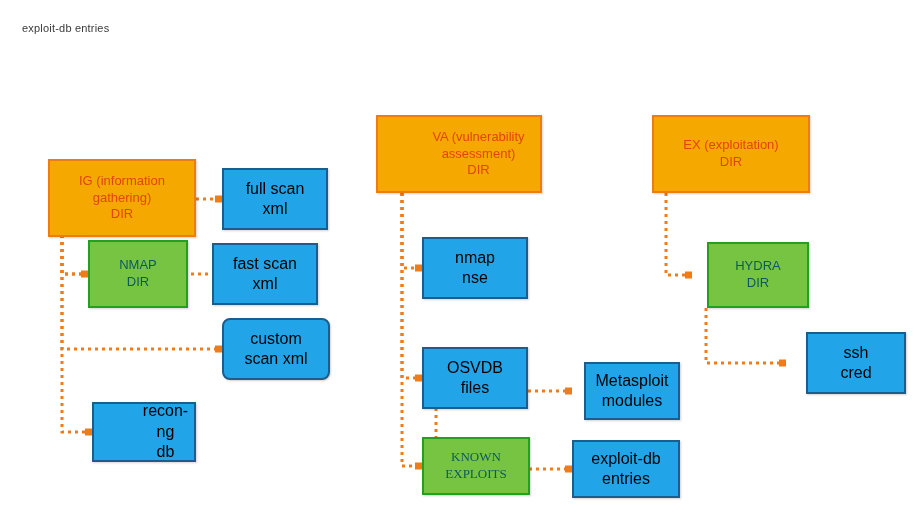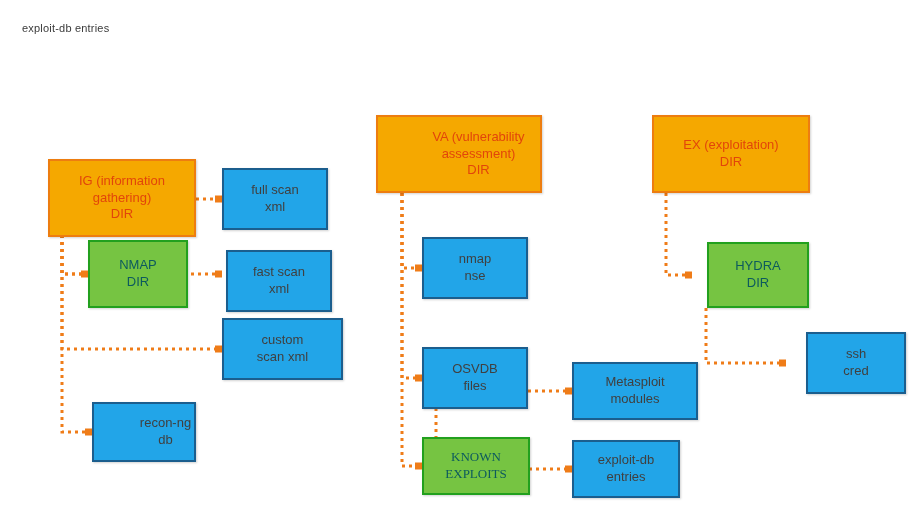--- a/index.html
+++ b/index.html
@@ -33,22 +33,22 @@
   }
   .node.green{
     background:#76c442;
     border:2px solid #22a01e;
     color:#0d5a5e;
     font-size:13px;
   }
   .node.blue{
     background:#22a5e8;
     border:2px solid #1b5e8e;
-    color:#404040;
-    font-size:13px;
+    color:#000000;
+    font-size:16px;
   }
   svg.links{position:absolute;left:0;top:0;width:915px;height:518px;overflow:visible;pointer-events:none;}
   svg.links path{
     fill:none;
     stroke:#ef7c18;
     stroke-width:3;
     stroke-dasharray:3 4;
     stroke-linecap:butt;
   }
 </style>
@@ -96,31 +96,31 @@
       <div class="node orange" style="left: 652px; top: 115px; width: 158px; height: 78px;">EX (exploitation)
 DIR</div>
       <div class="node green" style="left: 88px; top: 240px; width: 100px; height: 68px;">NMAP
 DIR</div>
       <div class="node green" style="left: 692px; top: 242px; width: 102px; height: 66px; margin-left: 15px;">HYDRA
 DIR</div>
       <div class="node green" style="left: 422px; top: 437px; width: 108px; height: 58px; font-family: Liberation Serif, serif;">KNOWN
 EXPLOITS</div>
       <div class="node blue" style="left: 222px; top: 168px; width: 106px; height: 62px;">full scan
 xml</div>
-      <div class="node blue" style="left: 226px; top: 243px; width: 106px; height: 62px; margin-top: 7px;">fast scan
+      <div class="node blue" style="left: 212px; top: 243px; width: 106px; height: 62px;">fast scan
 xml</div>
-      <div class="node blue" style="left: 222px; top: 318px; width: 121px; height: 62px;">custom
+      <div class="node blue" style="left: 222px; top: 318px; width: 108px; height: 62px; border-radius: 8px;">custom
 scan xml</div>
       <div class="node blue" style="left: 92px; top: 402px; width: 104px; height: 60px; padding-left: 43px;">recon-ng
 db</div>
       <div class="node blue" style="left: 422px; top: 237px; width: 106px; height: 62px;">nmap
 nse</div>
       <div class="node blue" style="left: 422px; top: 347px; width: 106px; height: 62px;">OSVDB
 files</div>
-      <div class="node blue" style="left: 572px; top: 362px; width: 126px; height: 58px;">Metasploit
+      <div class="node blue" style="left: 584px; top: 362px; width: 96px; height: 58px;">Metasploit
 modules</div>
       <div class="node blue" style="left: 572px; top: 440px; width: 108px; height: 58px;">exploit-db
 entries</div>
       <div class="node blue" style="left: 786px; top: 332px; width: 100px; height: 62px; margin-left: 20px;">ssh
 cred</div>
     </div>
 
 </div>
 
 </body></html>

